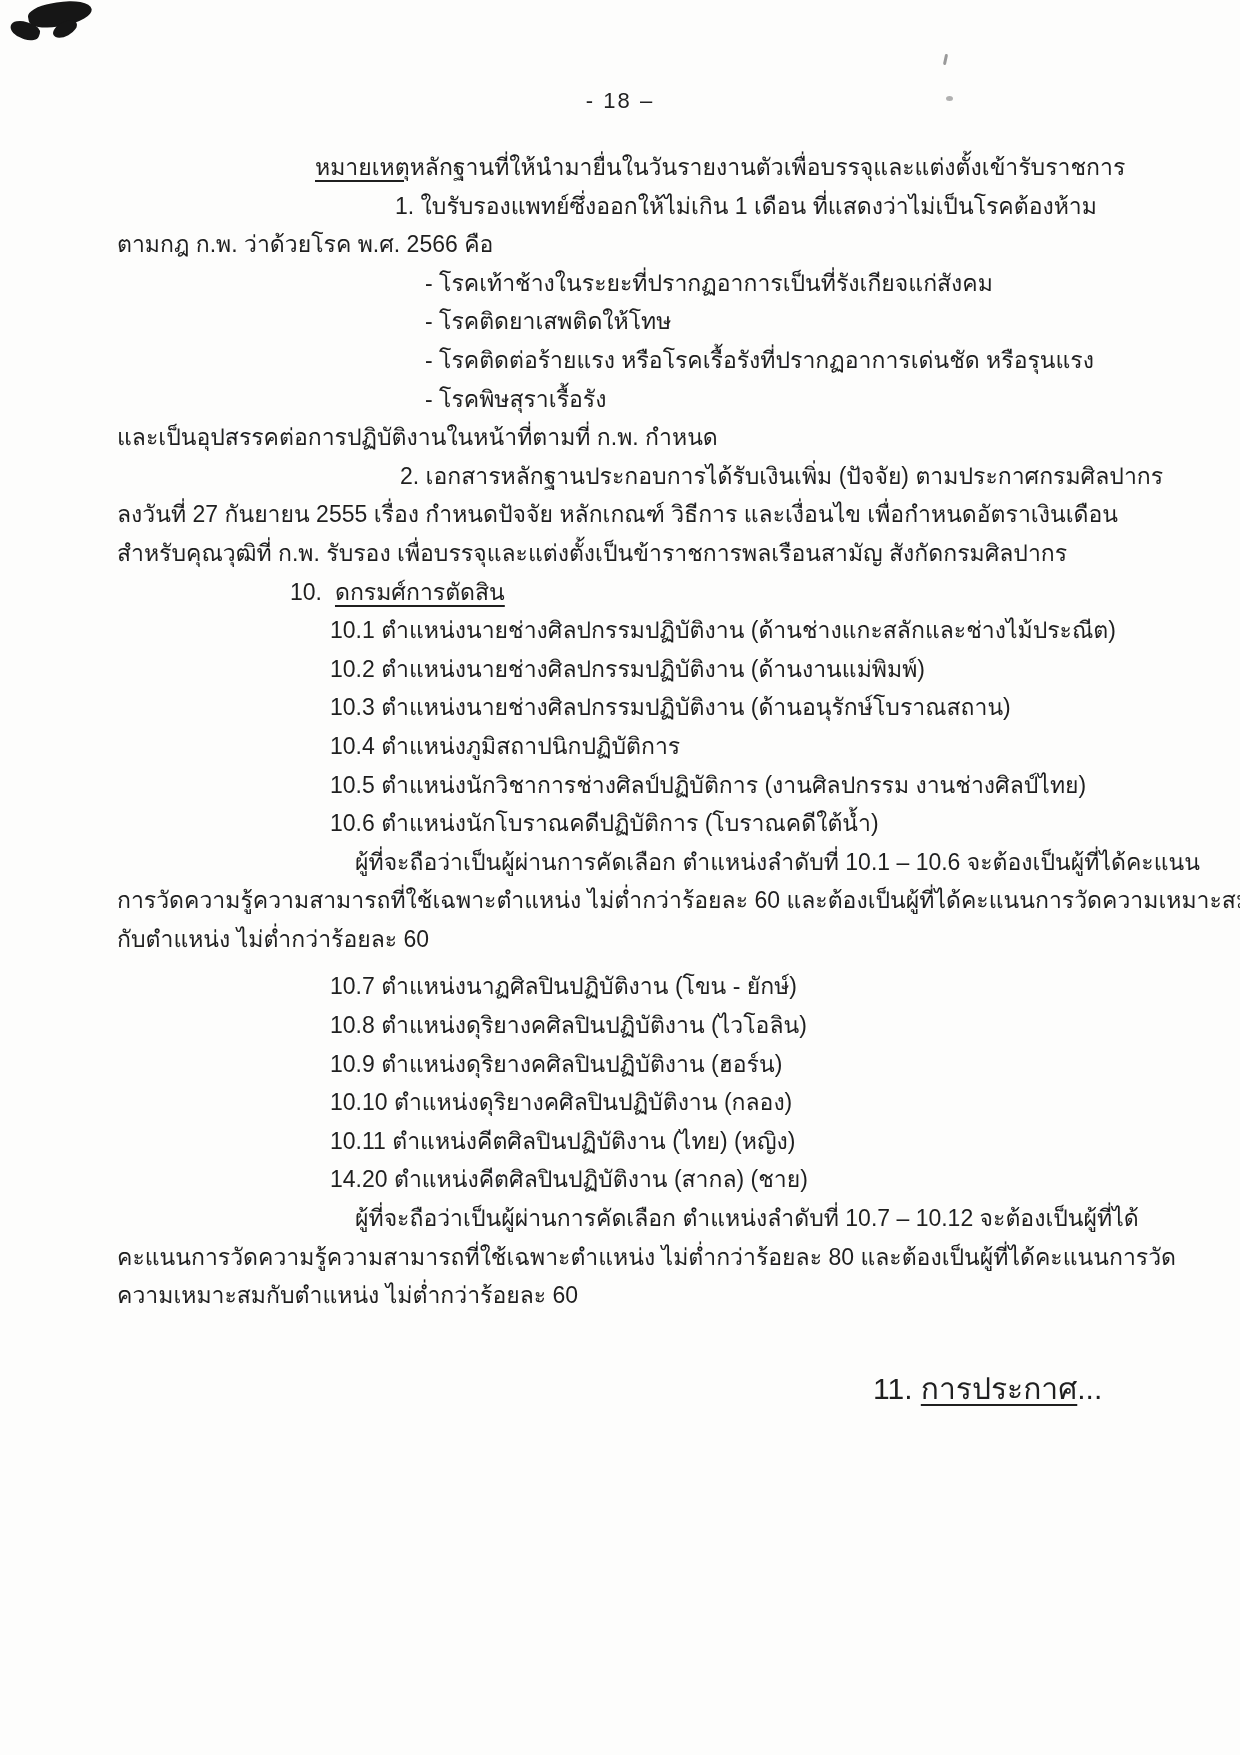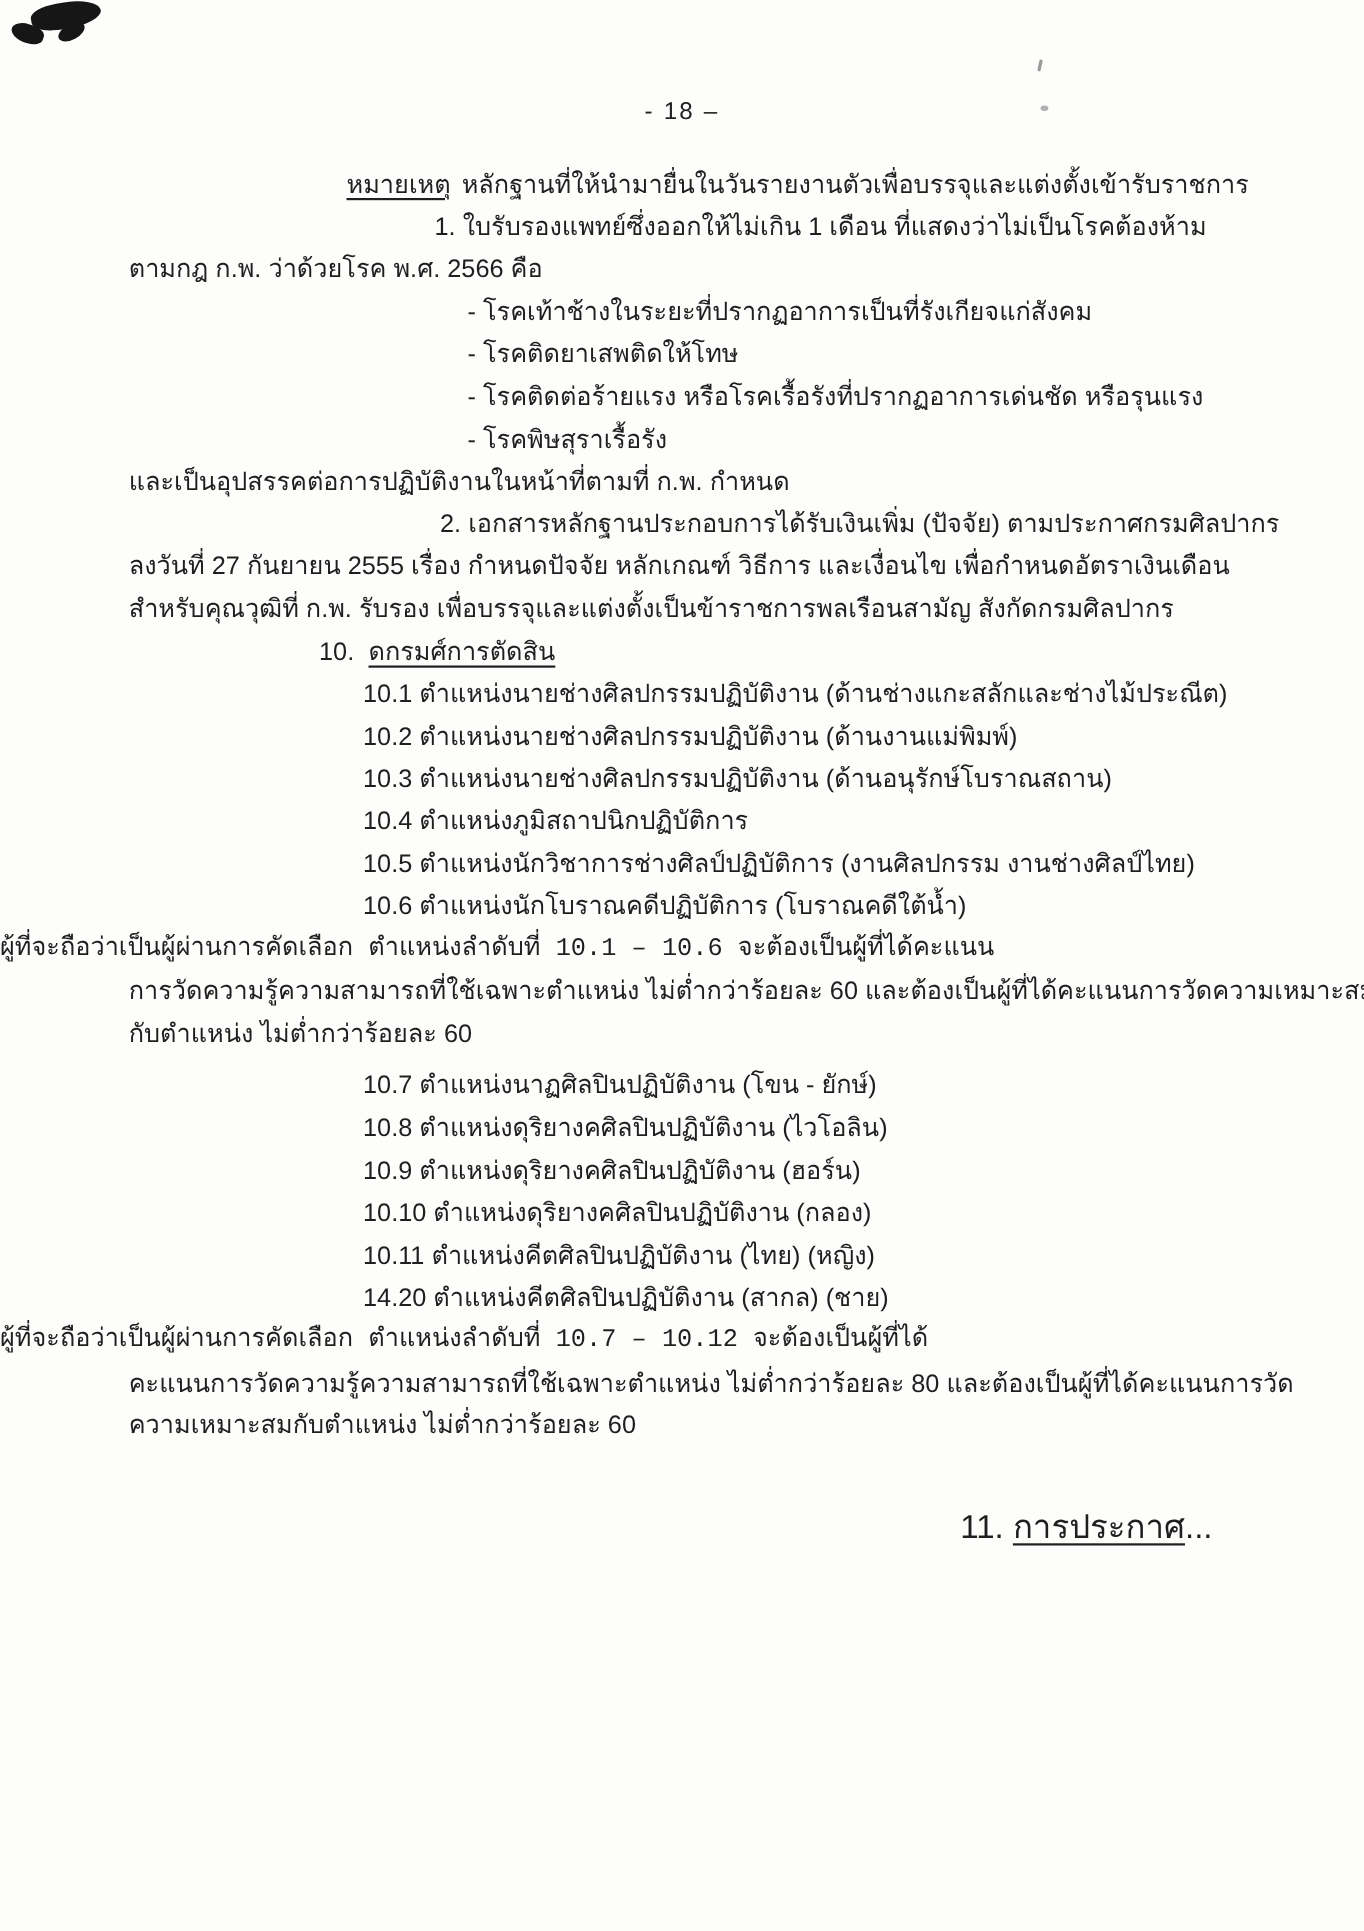--- a/index.html
+++ b/index.html
@@ -19,31 +19,31 @@
   }
   .body{
     position:absolute;top:148px;left:0;width:1240px;
   }
   .ln{line-height:38.6px;white-space:nowrap;}
   
   .ml160{margin-left:117px;}
   .ml290{margin-left:290px;}
   .ml315{margin-left:315px;}
   .ml330{margin-left:330px;}
-  .ml355{font-family:Liberation Mono, monospace;}
+  .ml355{margin-left:355px;}
   .ml395{margin-left:395px;}
   .ml400{margin-left:400px;}
   .ml425{margin-left:425px;}
   .gap-top{margin-top:9px;}
   .u{
     text-decoration:underline;
     text-underline-offset:5px;
     text-decoration-thickness:1.5px;
   }
-  .note-label{margin-right:10px;}
+  .note-label{}
   .sec-num{margin-right:13px;}
   .footer-line{
     position:absolute;top:1374px;left:873px;
     font-size:30px;line-height:30px;white-space:nowrap;
   }
   
   .artifact{position:absolute;background:#161616;}
   .blob1{left:28px;top:2px;width:64px;height:24px;border-radius:45% 60% 55% 50%;transform:rotate(-10deg);}
   .blob2{left:10px;top:22px;width:30px;height:17px;border-radius:55% 45% 50% 60%;transform:rotate(18deg);}
   .blob3{left:52px;top:22px;width:26px;height:14px;border-radius:50%;transform:rotate(-28deg);}

